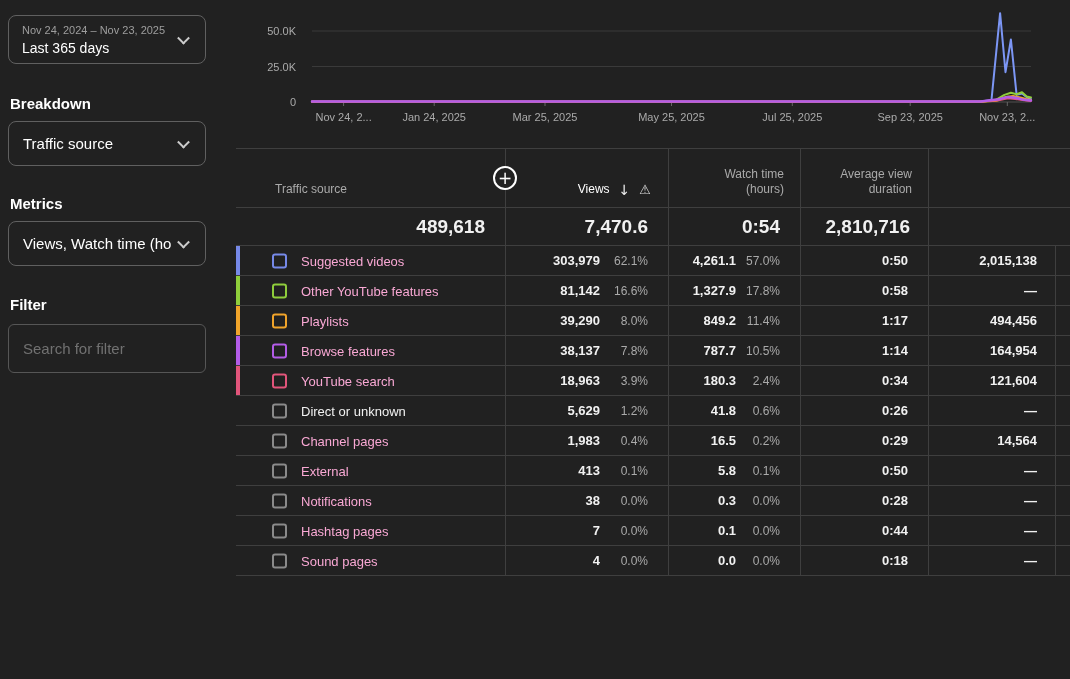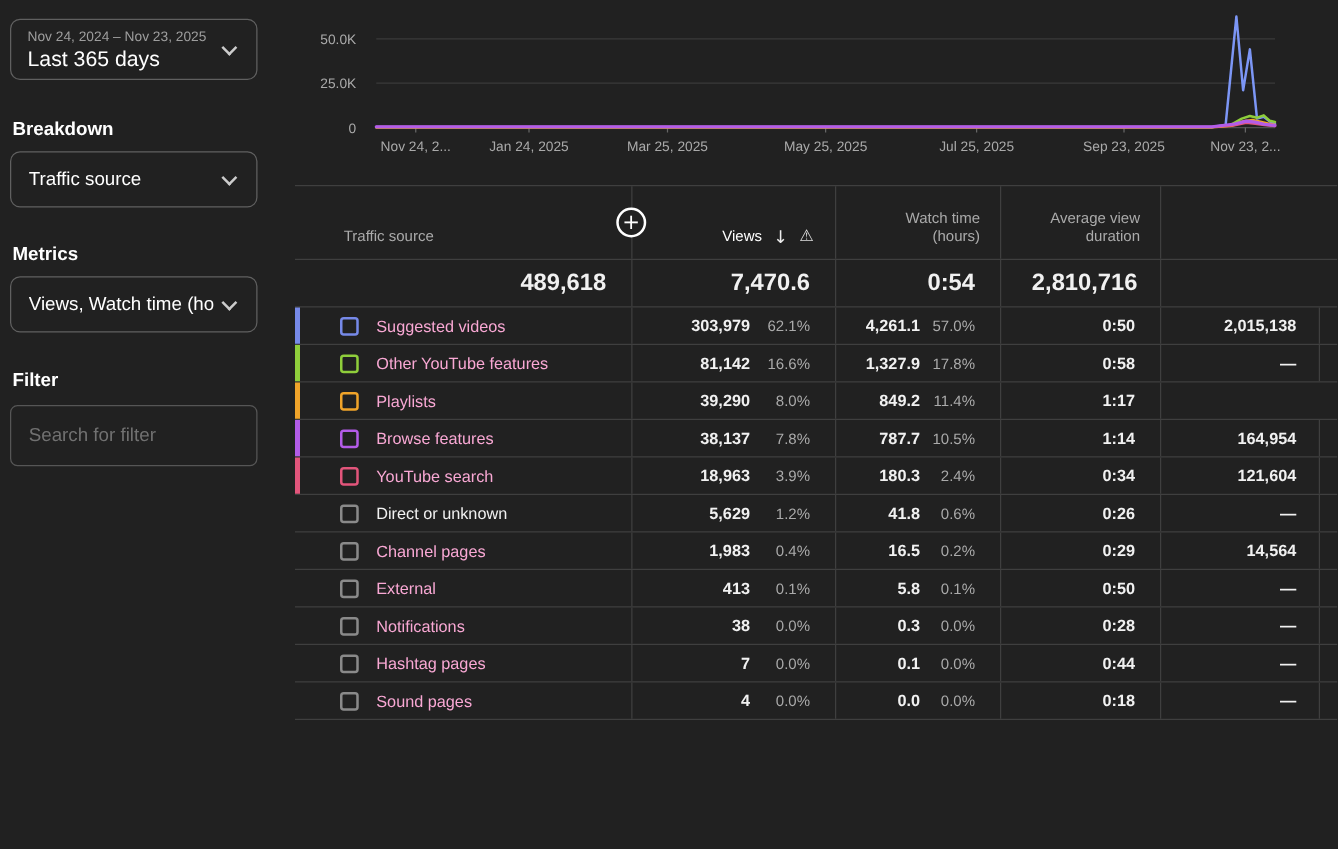--- a/index.html
+++ b/index.html
@@ -11,21 +11,21 @@
   }
   
   .sidebar { position:absolute; left:0; top:0; width:236px; height:679px; }
   .box {
     position:absolute; left:8px; width:198px;
     border:1px solid #606060; border-radius:8px; background:transparent;
     cursor:pointer;
   }
   .date-box { top:15px; height:49px; padding:7px 34px 7px 13px; }
   .date-sub { font-size:11px; color:#9e9e9e; line-height:14px; white-space:nowrap; }
-  .date-main { font-size:17px; color:#fff; line-height:20px; margin-top:1px; }
+  .date-main { font-size:14px; color:#fff; line-height:20px; margin-top:1px; }
   .chev {
     position:absolute; right:17px; top:50%; width:9px; height:9px;
     border-right:2px solid #ccc; border-bottom:2px solid #ccc;
     transform:translateY(-70%) rotate(45deg);
   }
   .section-heading { position:absolute; left:10px; font-size:15px; font-weight:bold; color:#fff; }
   .h-breakdown { top:95px; }
   .h-metrics   { top:195px; }
   .h-filter    { top:296px; }
   .select-box { height:45px; display:flex; align-items:center; padding:0 34px 0 14px; font-size:15px; color:#fff; }
@@ -33,21 +33,21 @@
   .mt-box { top:221px; }
   .select-box .sel-label { white-space:nowrap; overflow:hidden; }
   .filter-input {
     position:absolute; left:8px; top:324px; width:198px; height:49px;
     background:transparent; border:1px solid #565656; border-radius:6px;
     color:#f9a8d4; font-size:15px; padding:0 14px;
     font-family:"Liberation Sans", sans-serif;
   }
   .filter-input::placeholder { color:#717171; }
   
-  .chart-wrap { position:absolute; left:224px; top:0; width:834px; height:146px; }
+  .chart-wrap { position:absolute; left:235px; top:0; width:834px; height:146px; }
   svg text { font-family:"Liberation Sans", sans-serif; }
   
   .table { position:absolute; left:236px; top:148px; width:834px; }
   .grid-row { display:grid; grid-template-columns:269px 163px 132px 128px 127px 15px; }
   .grid-row > .cell { border-left:1px solid #3f3f3f; position:relative; }
   .grid-row > .cell:first-child { border-left:none; }
   .thead { height:60px; border-top:1px solid #3f3f3f; border-bottom:1px solid #3f3f3f; }
   .thead .cell { display:flex; align-items:flex-end; justify-content:flex-end; padding:0 16px 10px 16px; font-size:12px; color:#aaa; text-align:right; line-height:15px; }
   .thead .c-source { justify-content:flex-start; text-align:left; padding-left:39px; }
   .thead .c-views-h { gap:9px; align-items:flex-end; padding-right:17px; }
@@ -224,20 +224,23 @@
       <span class="num">39,290</span>
           <span class="pct w48">8.0%</span>
     </div>
     <div class="cell numcell">
       <span class="num">849.2</span>
           <span class="pct w44">11.4%</span>
     </div>
     <div class="cell numcell">
       <span class="num">1:17</span>
     </div>
+    <div class="cell numcell imp">
+      <span class="num">494,456</span>
+    </div>
     <div class="cell"></div>
   </div>
 
   <div class="grid-row trow">
     <div class="cell c-source">
       <span class="indicator" style="background: rgb(179, 92, 232);"></span>
       <span class="cb" style="border-color: rgb(179, 92, 232);"></span>
       <span class="row-label link">Browse features</span>
     </div>
     <div class="cell numcell">

